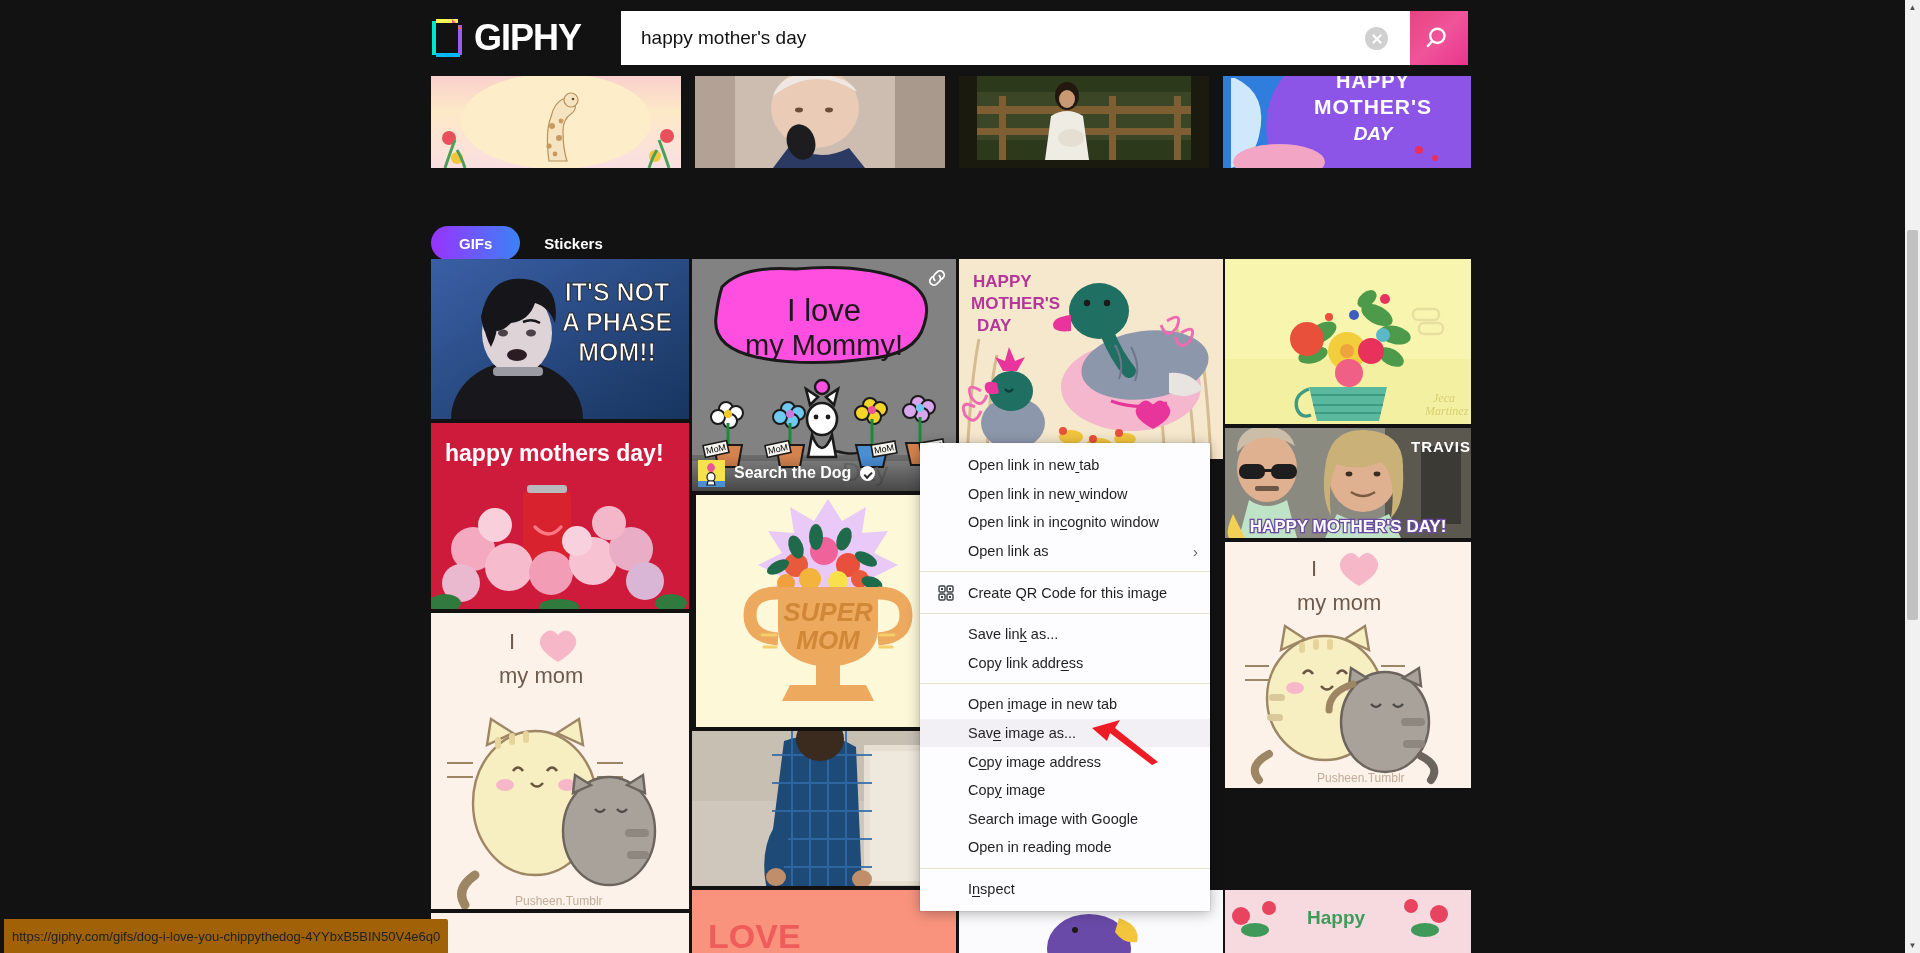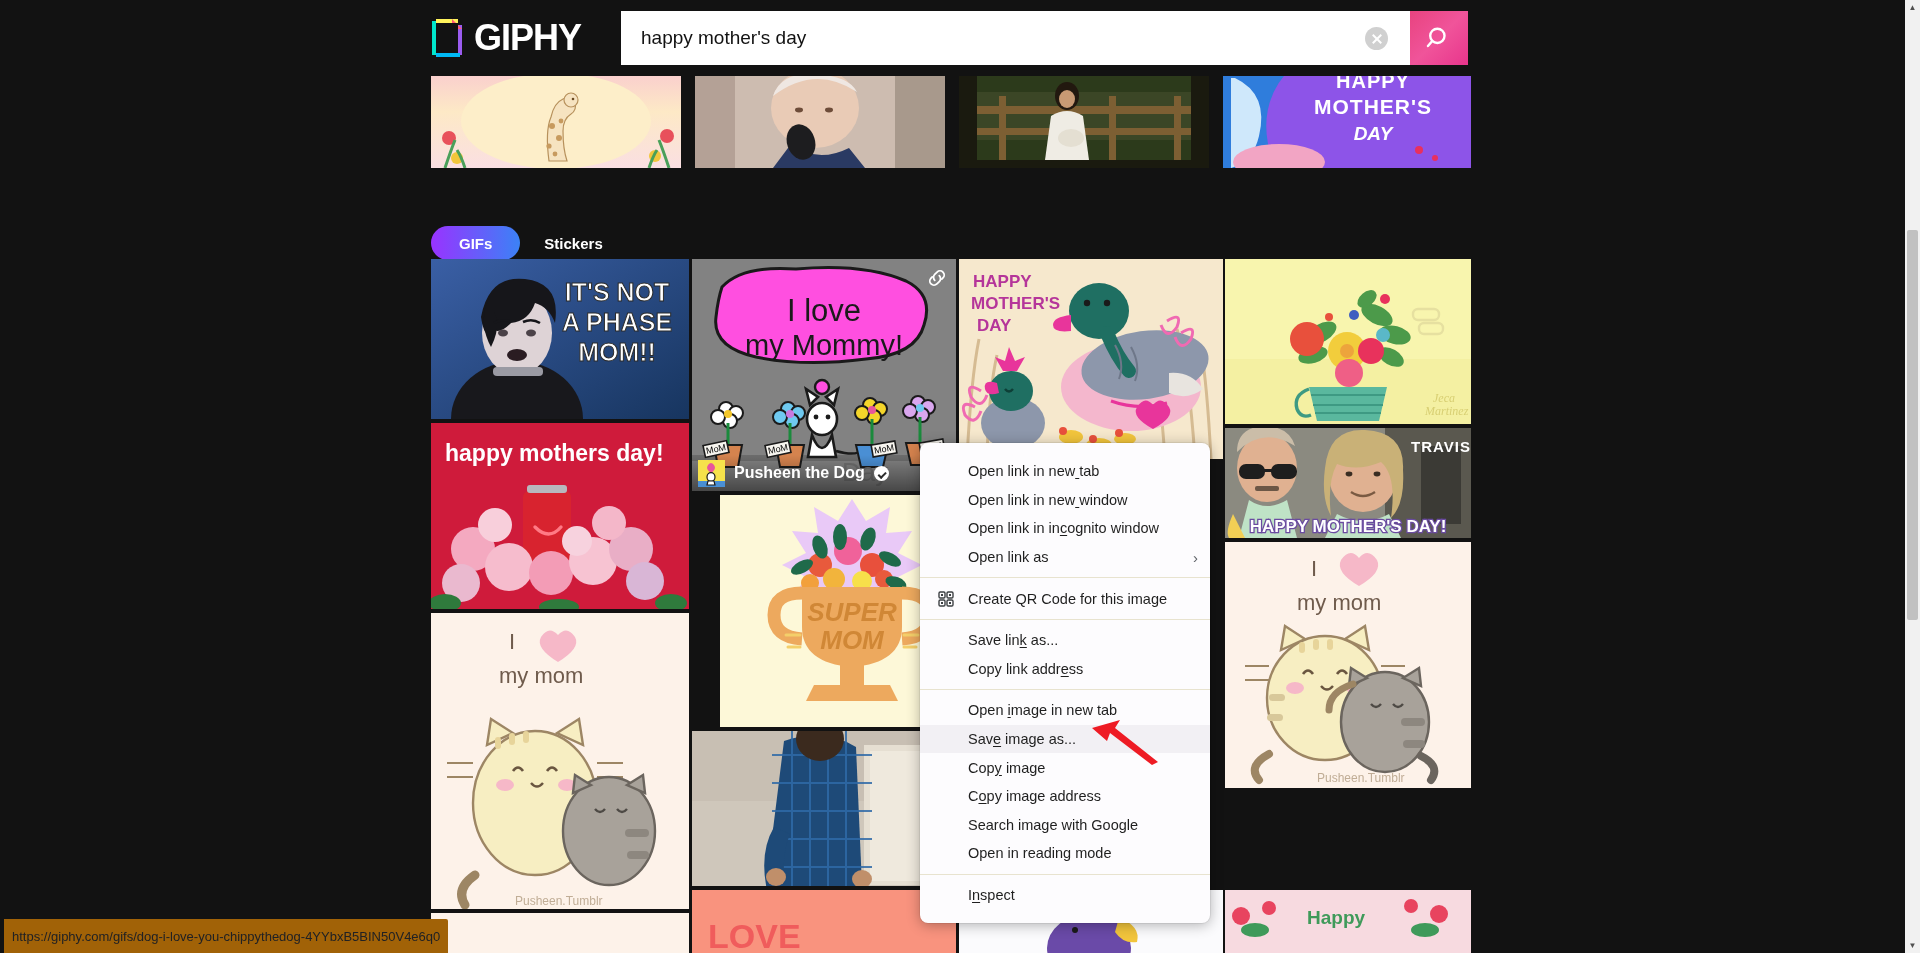--- a/index.html
+++ b/index.html
@@ -80,23 +80,23 @@
     transform: rotate(-45deg);
   }
 
   .link-badge {
     position: absolute; right: 8px; top: 8px; width: 22px; height: 22px; z-index: 7;
   }
 
   
   .ctxmenu {
     position: absolute; left: 920px; top: 443px; width: 290px;
-    background: #fdfcfe; border-radius: 8px; z-index: 60;
+    background: #fdfcfe; border-radius: 1px; z-index: 60;
     box-shadow: 0 2px 14px rgba(0,0,0,.30), 0 0 0 1px rgba(0,0,0,.06);
-    padding: 14px 0; font-size: 14.5px; color: #1f1f1f;
+    padding: 8px 0; font-size: 14.5px; color: #1f1f1f;
   }
   .ctx-item {
     height: 28.6px; display: flex; align-items: center; padding: 0 12px 0 48px;
     white-space: nowrap; cursor: default; position: relative;
   }
   .ctx-item.highlight { background: #f2f0f4; }
   .ctx-item .ico { position: absolute; left: 18px; top: 50%; transform: translateY(-50%); width: 16px; height: 16px; }
   .ctx-item .arrow { margin-left: auto; color: #5f6368; font-size: 15px; line-height: 1; }
   .ctx-sep { height: 1px; background: #e8e3cf; margin: 6px 0; }
   .u { text-decoration: underline; text-underline-offset: 2px; }
@@ -426,25 +426,25 @@
         <svg viewBox="0 0 27 27" width="27" height="27">
           <rect width="27" height="27" fill="#f6e24b"></rect>
           <rect y="21" width="27" height="6" fill="#4a8fd4"></rect>
           <path d="M10 5 q3 -4 6 0 q3 4 -3 8 q-6 -4 -3 -8z" fill="#e8559b"></path>
           <g stroke="#1a1a1a" stroke-width="1.2" fill="#ffffff">
             <ellipse cx="13" cy="17" rx="4" ry="4.4"></ellipse>
             <path d="M10 21 h6 l1 4 h-8z"></path>
           </g>
         </svg>
       </span>
-      <span class="attrib-name">Pusheen the Dog</span>
+      <span class="attrib-name">Search the Dog</span>
       <span class="verified"></span>
     </div>
 
-    <div class="tile" style="left:720px;top:495px;width:264px;height:232px;background:#fdf7d2;">
+    <div class="tile" style="left:696px;top:495px;width:264px;height:232px;background:#fdf7d2;">
       <svg viewBox="0 0 264 232" width="264" height="232">
         <rect width="264" height="232" fill="#fdf8d8"></rect>
         <path d="M132 4 l14 22 l24 -14 l-4 26 l26 -2 l-14 22 l24 12 l-24 12 l14 22 l-26 -2 l4 26 l-24 -14 l-14 22 l-14 -22 l-24 14 l4 -26 l-26 2 l14 -22 l-24 -12 l24 -12 l-14 -22 l26 2 l-4 -26 l24 14z" fill="#e9c9f7"></path>
 
         <g>
           <circle cx="100" cy="70" r="12" fill="#e85a3c"></circle>
             <circle cx="128" cy="56" r="14" fill="#f0629a"></circle>
           <circle cx="152" cy="70" r="12" fill="#e8503c"></circle>
             <circle cx="114" cy="84" r="11" fill="#f2b43c"></circle>
           <circle cx="142" cy="86" r="10" fill="#f7e04a"></circle>
@@ -752,24 +752,24 @@
 
     <div class="ctx-sep"></div>
 
     <div class="ctx-item">
       <span>Open <span class="u">i</span>mage in new tab</span>
     </div>
     <div class="ctx-item highlight">
       <span>Sav<span class="u">e</span> image as...</span>
     </div>
     <div class="ctx-item">
+      <span>C<span class="u">o</span>py image address</span>
+    </div>
+    <div class="ctx-item">
       <span>Cop<span class="u">y</span> image</span>
-    </div>
-    <div class="ctx-item">
-      <span>C<span class="u">o</span>py image address</span>
     </div>
     <div class="ctx-item">
       <span>Search image with Google</span>
     </div>
     <div class="ctx-item">
       <span>Open in reading mode</span>
     </div>
 
     <div class="ctx-sep"></div>
 

